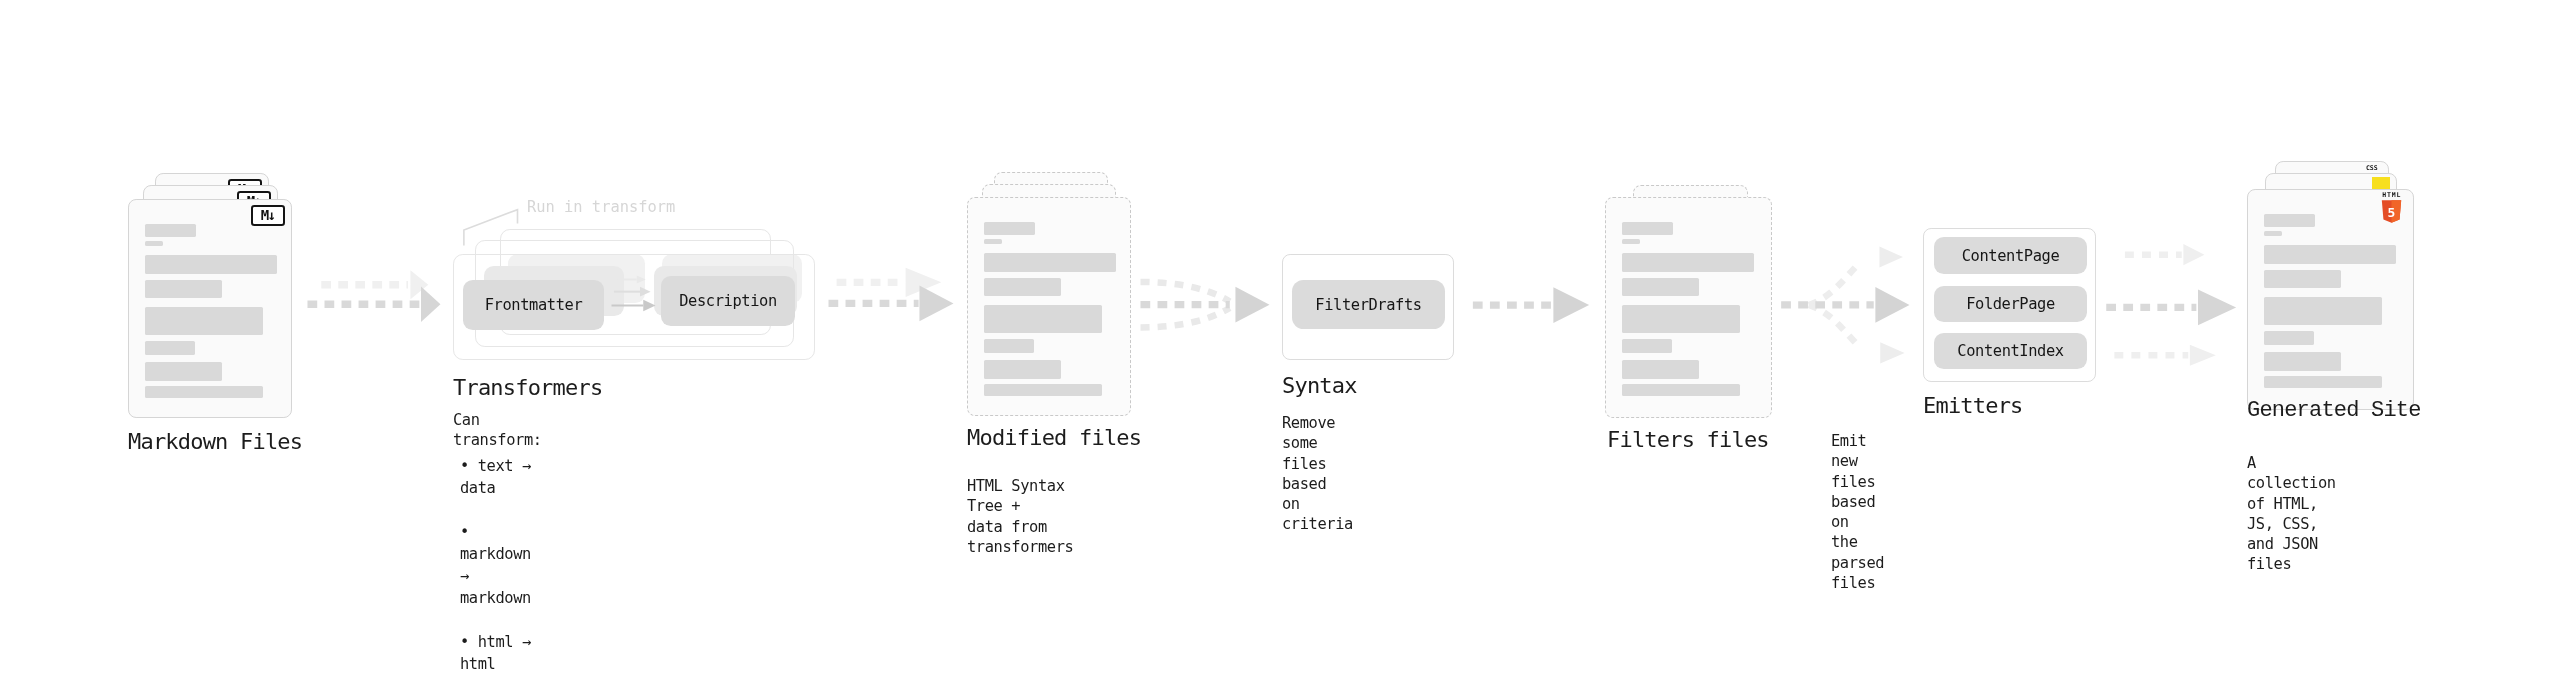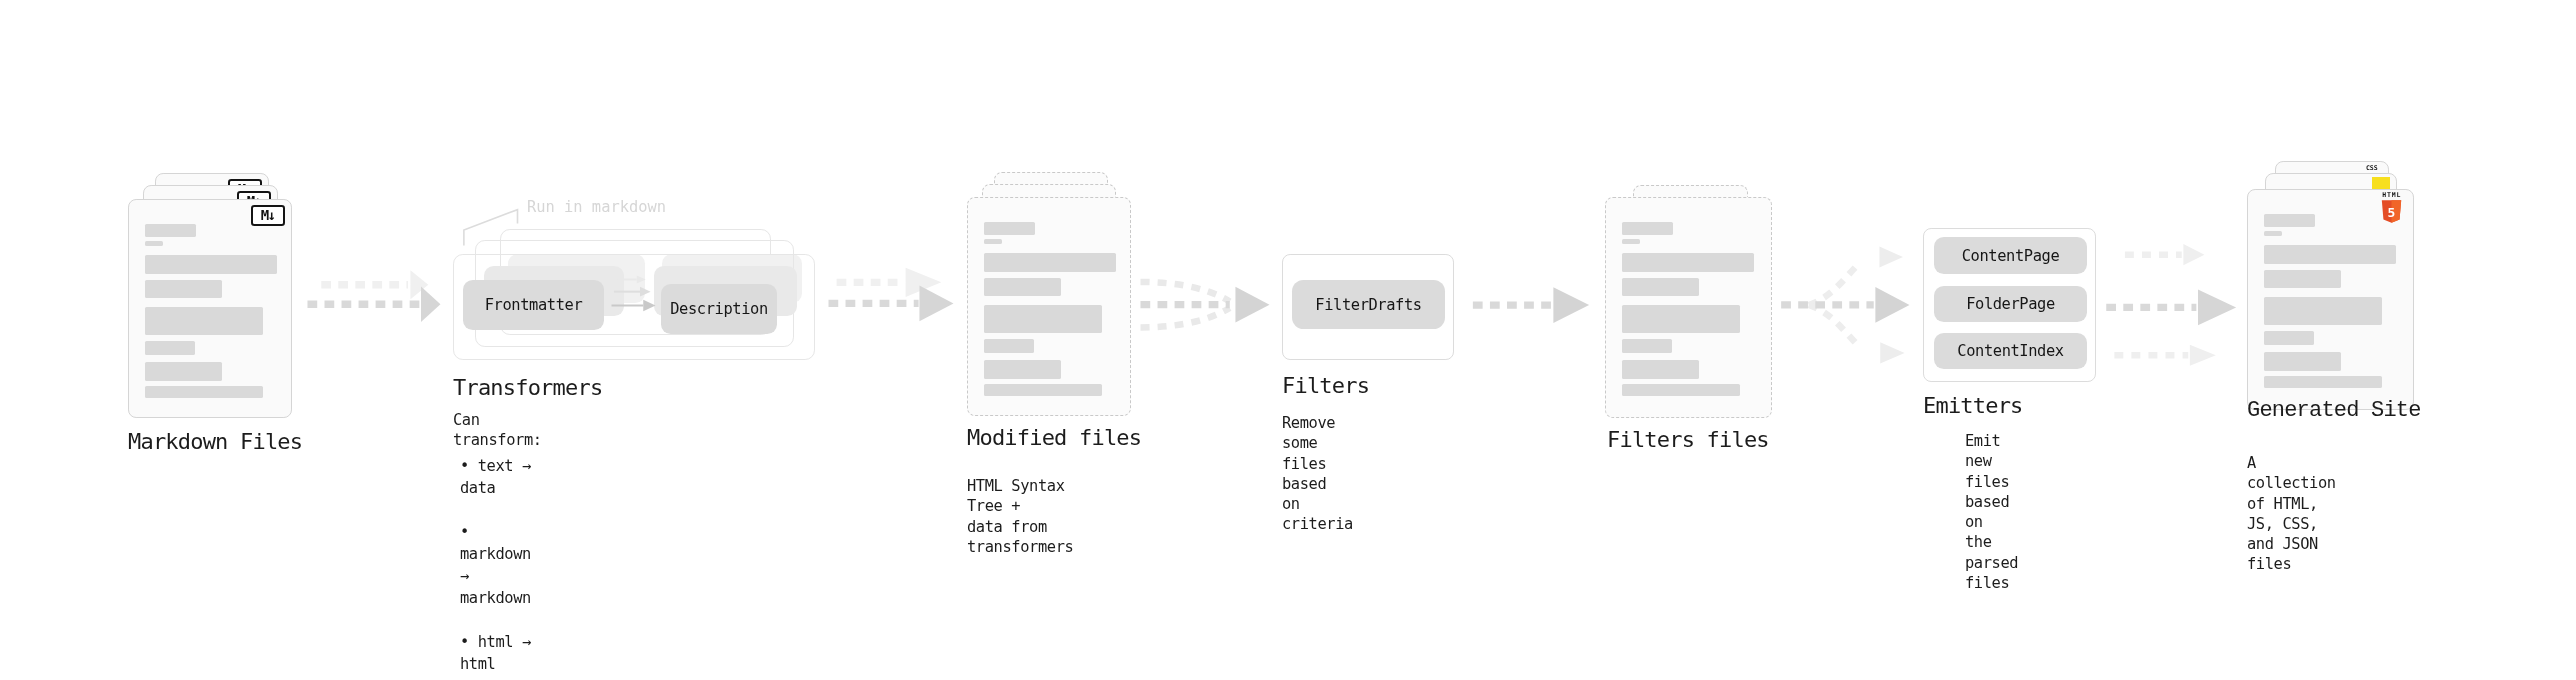--- a/index.html
+++ b/index.html
@@ -85,35 +85,35 @@
     <div class="t-container" style="left:500px; top:229px; width:271px; height:106px;"></div>
     <div class="chip ghost2" style="left:508px; top:254px; width:137px; height:49px;"></div>
     <div class="chip ghost2" style="left:662px; top:254px; width:140px; height:49px;"></div>
 
     <div class="t-container" style="left:475px; top:240px; width:319px; height:107px;"></div>
     <div class="chip ghost1" style="left:484px; top:266px; width:140px; height:50px;"></div>
     <div class="chip ghost1" style="left:654px; top:266px; width:143px; height:50px;"></div>
 
     <div class="t-container" style="left:453px; top:254px; width:362px; height:106px;"></div>
     <div class="chip" style="left:463px; top:280px; width:141px; height:50px;">Frontmatter</div>
-    <div class="chip" style="left:661px; top:284px; width:116px; height:50px;">Description</div>
+    <div class="chip" style="left:661px; top:276px; width:134px; height:50px;">Description</div>
 
     <svg class="abs" style="left:605px; top:272px;" width="57" height="41" viewBox="0 0 70 50">
       <line x1="15" y1="9" x2="39" y2="9" stroke="#e9e9e9" stroke-width="2.5"></line>
       <polygon points="39,4 39,14 50,9" fill="#e9e9e9"></polygon>
       <line x1="11" y1="24" x2="43" y2="24" stroke="#dedede" stroke-width="2.5"></line>
       <polygon points="43,18 43,30 56,24" fill="#dedede"></polygon>
       <line x1="8" y1="41" x2="47" y2="41" stroke="#c9c9c9" stroke-width="2.5"></line>
       <polygon points="47,34 47,48 62,41" fill="#c9c9c9"></polygon>
     </svg>
 
     <svg class="abs" style="left:459px; top:203px;" width="65" height="49" viewBox="0 0 80 60">
       <polyline points="6,52 6,33 72,8 72,25" fill="none" stroke="#dcdcdc" stroke-width="2"></polyline>
     </svg>
-    <div class="annotation" style="left:527px; top:198px;">Run in markdown</div>
+    <div class="annotation" style="left:527px; top:198px;">Run in transform</div>
 
     <div class="stage-label" style="left:453px; top:375px;">Transformers</div>
     <div class="stage-desc" style="left:453px; top:410px;">Can transform:</div>
     <div class="bullets" style="left:460px; top:433px;">
       <div>• text → data</div>
       <div>• markdown → markdown</div>
       <div>• html → html</div>
     </div>
   </div>
 
@@ -147,21 +147,21 @@
   <svg class="abs" style="left:1134px; top:272px;" width="142" height="67" viewBox="0 0 175 82">
     <path d="M 8,12 C 60,12 95,22 118,36" fill="none" stroke="#e9e9e9" stroke-width="8" stroke-dasharray="11 10"></path>
     <path d="M 8,68 C 60,68 95,58 118,44" fill="none" stroke="#e9e9e9" stroke-width="8" stroke-dasharray="11 10"></path>
     <line x1="8" y1="40" x2="118" y2="40" stroke="#d9d9d9" stroke-width="9" stroke-dasharray="12 9"></line>
     <polygon points="125,18 125,62 167,40" fill="#d4d4d4"></polygon>
   </svg>
 
   <div class="abs">
     <div class="panel" style="left:1282px; top:254px; width:172px; height:106px;"></div>
     <div class="chip" style="left:1292px; top:280px; width:153px; height:49px; border-radius:11.4px;">FilterDrafts</div>
-    <div class="stage-label" style="left:1282px; top:373px;">Filters</div>
+    <div class="stage-label" style="left:1282px; top:373px;">Syntax</div>
     <div class="stage-desc" style="left:1282px; top:413px;">Remove some files based
 on criteria</div>
   </div>
 
   <svg class="abs" style="left:1468px; top:283px;" width="126" height="45" viewBox="0 0 155 55">
     <line x1="6" y1="27" x2="104" y2="27" stroke="#d9d9d9" stroke-width="9" stroke-dasharray="12 9"></line>
     <polygon points="105,5 105,49 149,27" fill="#d4d4d4"></polygon>
   </svg>
 
   <div class="abs">
@@ -189,21 +189,21 @@
     <line x1="6" y1="80" x2="120" y2="80" stroke="#d9d9d9" stroke-width="9" stroke-dasharray="12 9"></line>
     <polygon points="122,58 122,102 164,80" fill="#d4d4d4"></polygon>
   </svg>
 
   <div class="abs">
     <div class="panel" style="left:1923px; top:228px; width:173px; height:154px;"></div>
     <div class="chip" style="left:1934px; top:237px; width:153px; height:37px;">ContentPage</div>
     <div class="chip" style="left:1934px; top:286px; width:153px; height:36px;">FolderPage</div>
     <div class="chip" style="left:1934px; top:333px; width:153px; height:36px;">ContentIndex</div>
     <div class="stage-label" style="left:1923px; top:393px;">Emitters</div>
-    <div class="stage-desc" style="left:1965px; top:431px;">Emit new files based on
+    <div class="stage-desc" style="left:1831px; top:431px;">Emit new files based on
 the parsed files</div>
   </div>
 
   <svg class="abs" style="left:2103px; top:240px;" width="138" height="134" viewBox="0 0 170 165">
     <line x1="27" y1="18" x2="97" y2="18" stroke="#efefef" stroke-width="8" stroke-dasharray="11 10"></line>
     <polygon points="99,5 99,31 125,18" fill="#efefef"></polygon>
     <line x1="4" y1="83" x2="115" y2="83" stroke="#d9d9d9" stroke-width="9" stroke-dasharray="12 9"></line>
     <polygon points="117,61 117,105 164,83" fill="#d6d6d6"></polygon>
     <line x1="14" y1="142" x2="105" y2="142" stroke="#efefef" stroke-width="8" stroke-dasharray="11 10"></line>
     <polygon points="107,129 107,155 139,142" fill="#efefef"></polygon>

